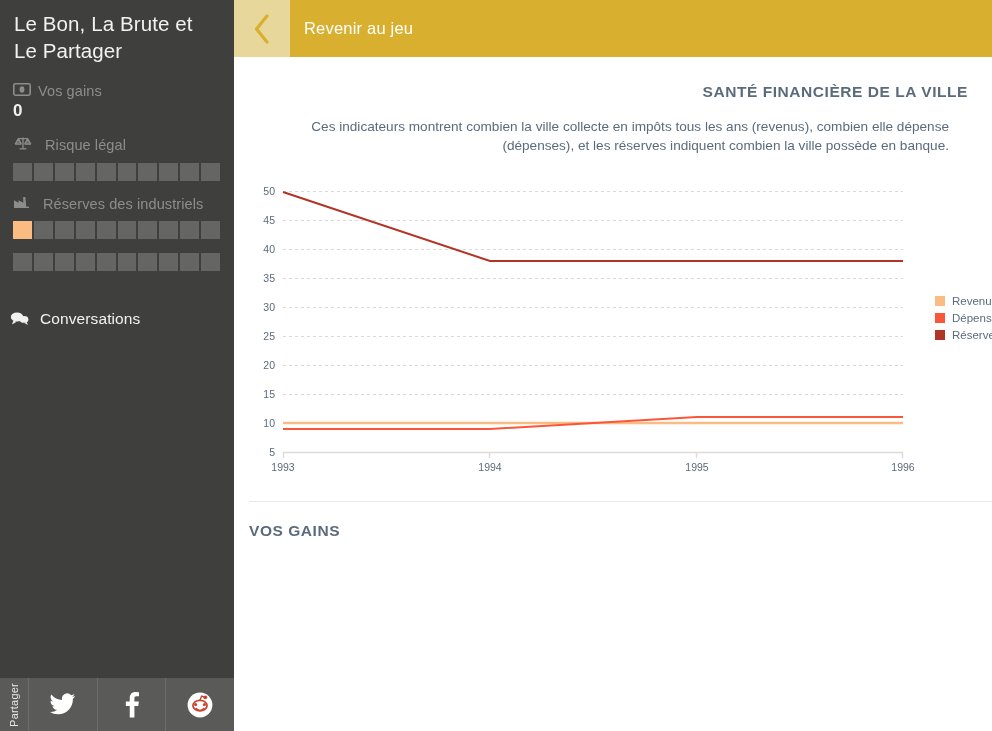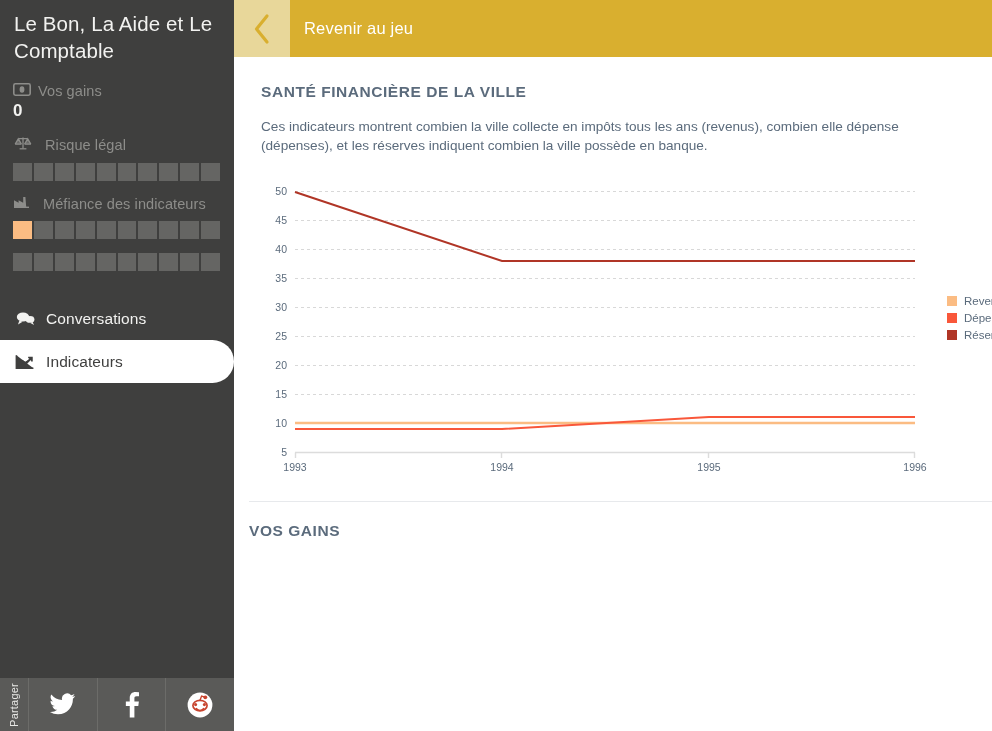--- a/index.html
+++ b/index.html
@@ -89,21 +89,21 @@
     margin-top: 26px;
     display: flex;
     flex-direction: column;
   }
   .nav-item {
     position: relative;
     height: 43px;
     display: flex;
     align-items: center;
     gap: 11px;
-    padding-left: 15px;
+    padding-left: 9px;
     color: #f2f2f0;
     font-size: 15.5px;
     letter-spacing: 0.1px;
   }
   .nav-item .nav-ico {
     width: 20px;
     display: flex;
     align-items: center;
     justify-content: center;
   }
@@ -173,21 +173,22 @@
   .topbar-title {
     display: flex;
     align-items: center;
     padding-left: 14px;
     color: #ffffff;
     font-size: 16.5px;
     letter-spacing: 0.2px;
   }
 
   .section {
-    padding: 26px 24px 0 27px;
+    padding: 26px 24px 0 15px;
+    text-align: right;
   }
   .sec-title {
     color: #5b6b7c;
     font-size: 15.5px;
     font-weight: 700;
     letter-spacing: 0.55px;
   }
   .sec-desc {
     margin-top: 16px;
     color: #5b6b7c;
@@ -245,21 +246,21 @@
     letter-spacing: 0.55px;
   }
 </style>
 </head>
 <body>
 
 <div class="app">
 
   <aside class="sidebar">
 
-    <div class="side-title">Le Bon, La Aide et Le Comptable</div>
+    <div class="side-title">Le Bon, La Brute et Le Partager</div>
 
     <div class="gains-block">
       <div class="gains-row">
         <span class="nav-ico">
           <svg width="18" height="13" viewBox="0 0 18 13">
               <rect x="0.8" y="0.8" width="16.4" height="11.4" rx="1.6" fill="none" stroke="#8d8d8a" stroke-width="1.6"></rect>
               <ellipse cx="9" cy="6.5" rx="2.4" ry="3.2" fill="#8d8d8a"></ellipse>
             </svg>
         </span>
         <span class="gains-label">Vos gains</span>
@@ -293,21 +294,21 @@
     </div>
 
     <div class="meter-block">
       <div class="meter-head">
         <span class="nav-ico">
           <svg width="18" height="14" viewBox="0 0 18 14">
               <path d="M1 13V5.2l4.6 2.6V5.2L10.2 7.8V2h2.2l.9 11z" fill="#8d8d8a"></path>
               <rect x="1" y="11.6" width="15" height="1.4" fill="#8d8d8a"></rect>
             </svg>
         </span>
-        <span class="meter-label">Méfiance des indicateurs</span>
+        <span class="meter-label">Réserves des industriels</span>
       </div>
       <div class="meter-bar">
         <span class="meter-seg on"></span>
         <span class="meter-seg"></span>
         <span class="meter-seg"></span>
         <span class="meter-seg"></span>
         <span class="meter-seg"></span>
         <span class="meter-seg"></span>
         <span class="meter-seg"></span>
         <span class="meter-seg"></span>
@@ -339,30 +340,20 @@
               <ellipse cx="7" cy="6" rx="6.2" ry="4.6" fill="#f2f2f0"></ellipse>
               <path d="M3.4 9.4 2 13.4l4.6-2.6z" fill="#f2f2f0"></path>
               <ellipse cx="14" cy="8.4" rx="4.4" ry="3.4" fill="#f2f2f0"></ellipse>
               <path d="M16.6 11 18 14l-3.6-2z" fill="#f2f2f0"></path>
             </svg>
         </span>
         <span>Conversations</span>
       </div>
 
 
-      <div class="nav-item active">
-        <span class="nav-ico">
-          <svg width="20" height="16" viewBox="0 0 20 16" fill="none" stroke="#3f3f3e" stroke-width="1.6">
-            <path d="M1.4 1.2v13h17"></path>
-            <path d="M3.6 11.4 7.6 7l3.2 2.6 5.4-5.4" stroke-width="2"></path>
-            <path d="M13.2 3.6h3.8v3.8" stroke-width="1.5"></path>
-          </svg>
-        </span>
-        <span>Indicateurs</span>
-      </div>
 
 
     </nav>
 
     <div class="share">
       <div class="share-label">
         <span>Partager</span>
       </div>
       <a class="share-btn">
         <svg width="27" height="23" viewBox="0 0 27 23">

